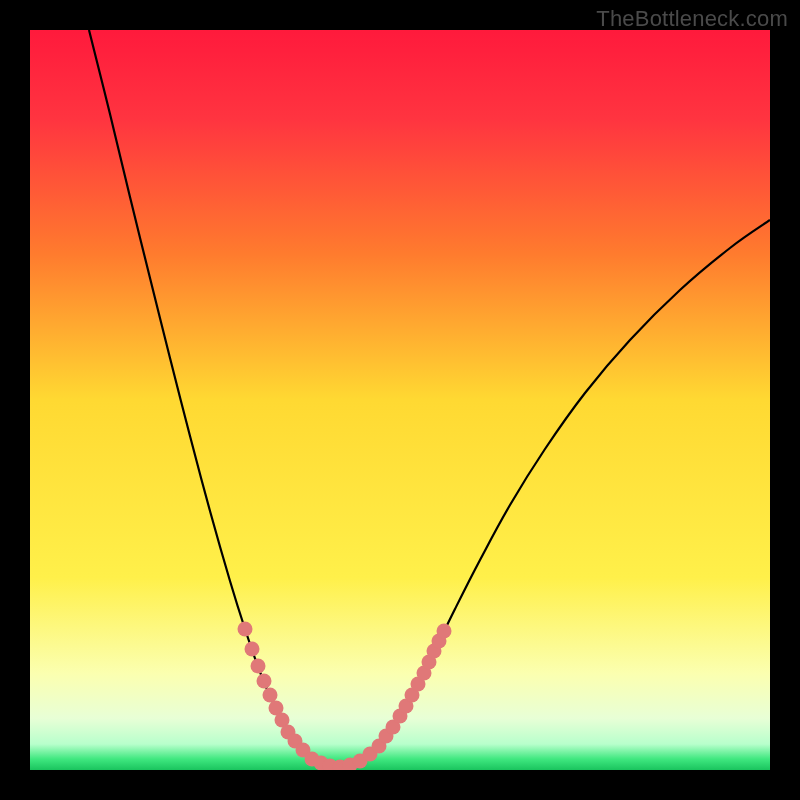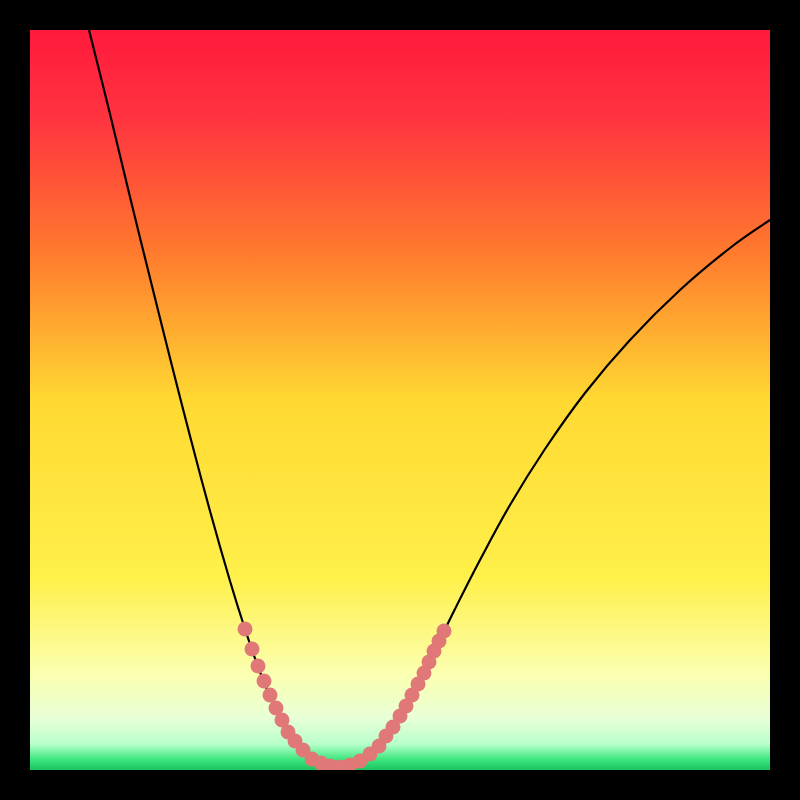--- a/index.html
+++ b/index.html
@@ -107,14 +107,15 @@
           <circle cx="394" cy="643" r="7.5" fill="#e07878" stroke="#d86a6a" stroke-width="0"></circle>
           <circle cx="399" cy="632" r="7.5" fill="#e07878" stroke="#d86a6a" stroke-width="0"></circle>
           <circle cx="404" cy="621" r="7.5" fill="#e07878" stroke="#d86a6a" stroke-width="0"></circle>
           <circle cx="409" cy="611" r="7.5" fill="#e07878" stroke="#d86a6a" stroke-width="0"></circle>
           <circle cx="414" cy="601" r="7.5" fill="#e07878" stroke="#d86a6a" stroke-width="0"></circle>
         </g>
     </svg>
 
   </div>
 
+  <div class="watermark">TheBottleneck.com</div>
 
 </div>
 
 </body></html>

